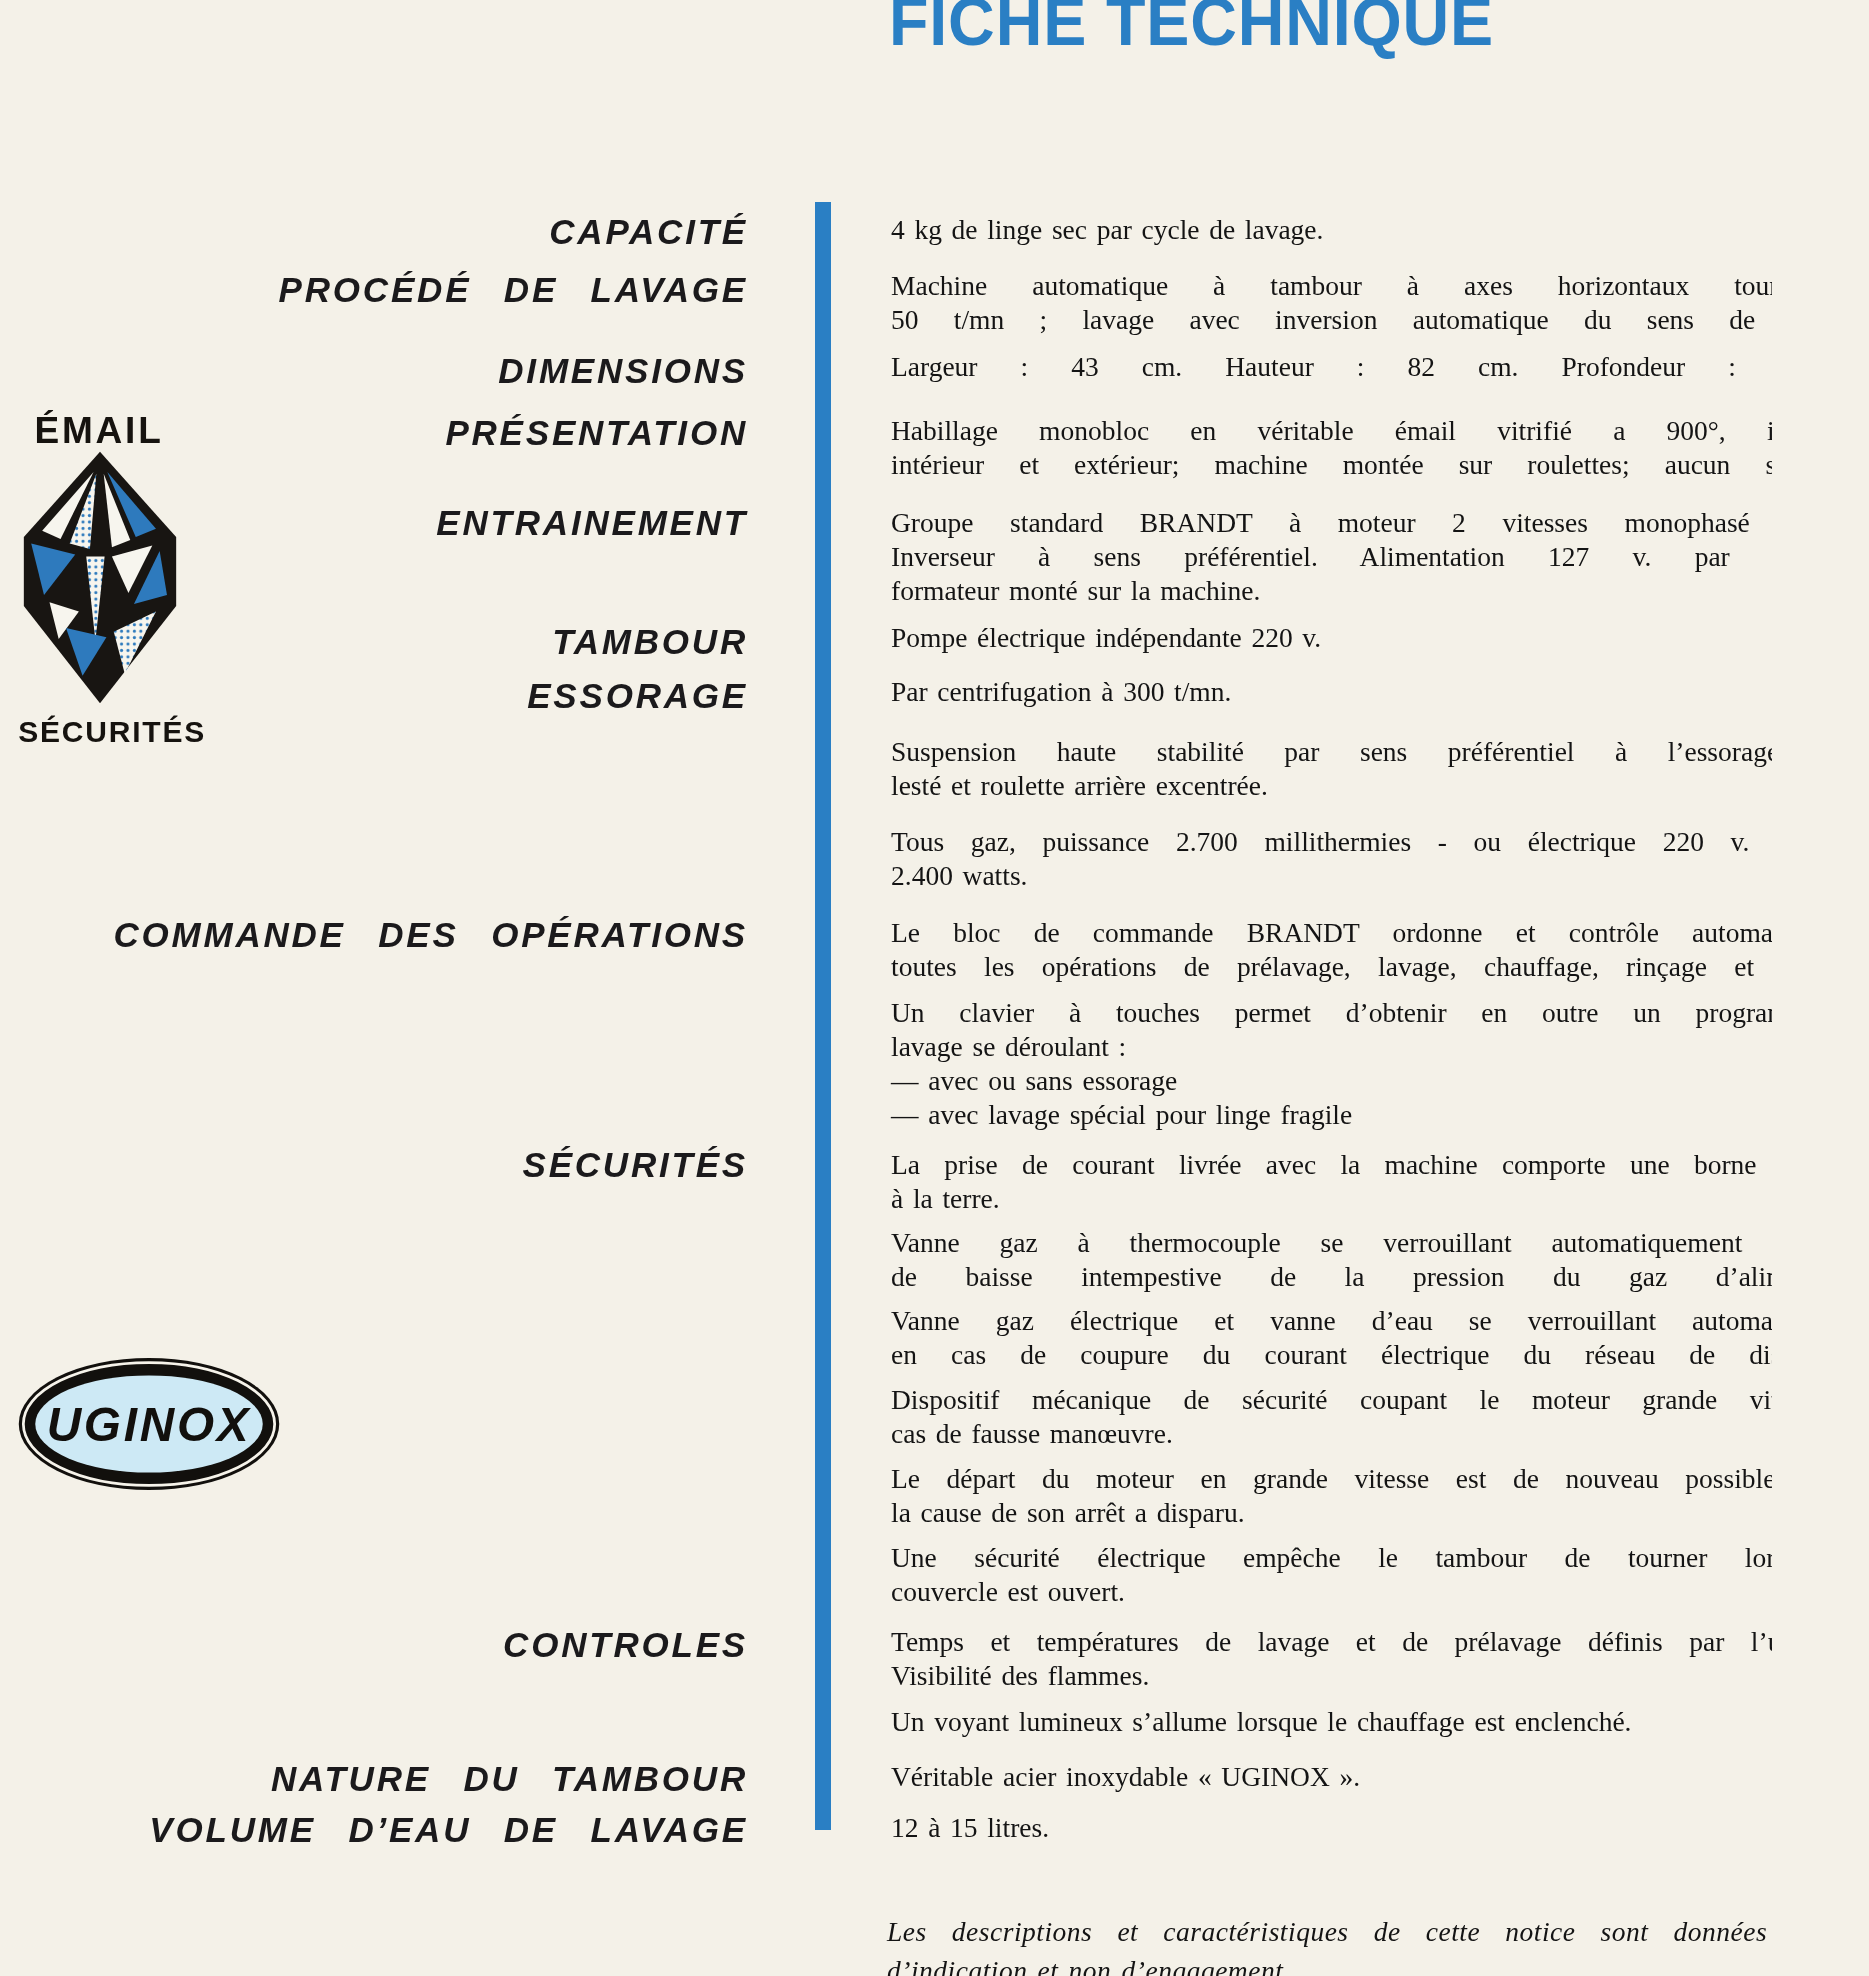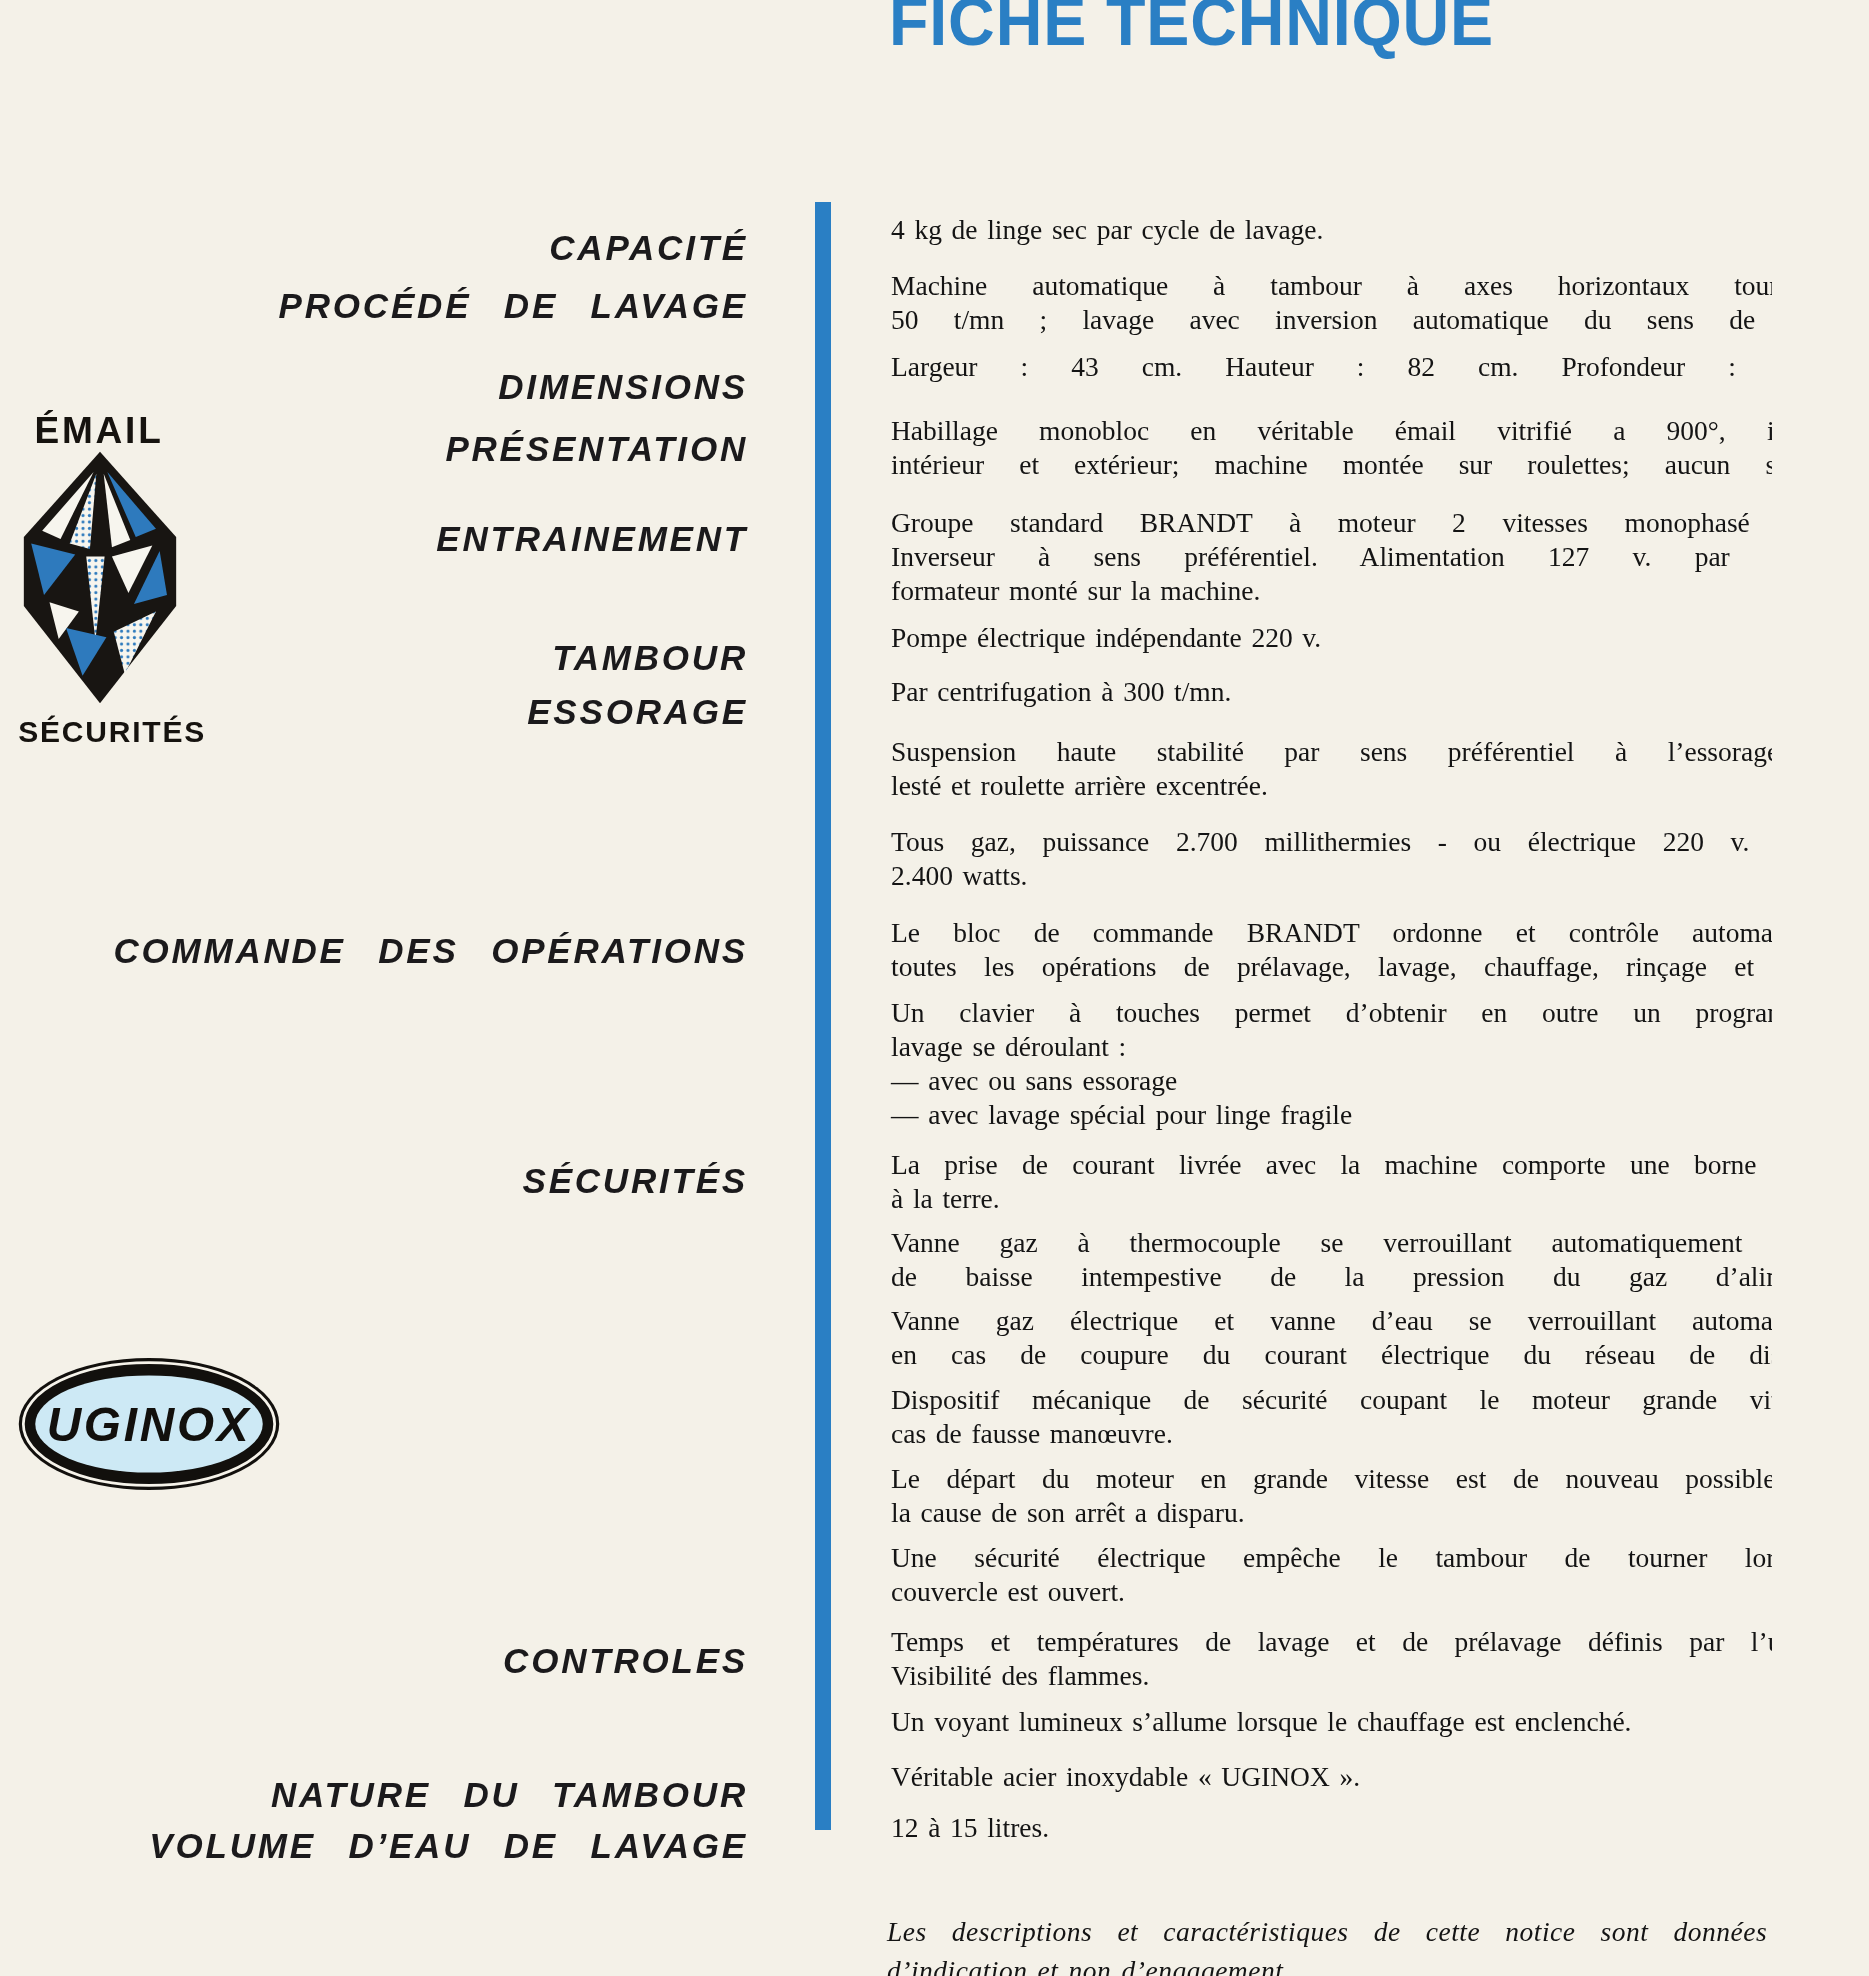--- a/index.html
+++ b/index.html
@@ -7,21 +7,21 @@
   .page{position:relative;width:1772px;height:1976px;background:#f4f1e8;overflow:hidden;
         font-family:"Liberation Serif",serif;color:#161513;}
   .title{position:absolute;left:889px;top:-14.7px;margin:0;
          font-family:"Liberation Sans",sans-serif;font-weight:bold;
          font-size:68px;line-height:73px;letter-spacing:0.9px;color:#2a7fc4;
          transform:scaleX(0.95);transform-origin:left top;white-space:nowrap;}
   .rule{position:absolute;left:815px;top:202px;width:15.6px;height:1628px;background:#2a7fc4;}
   .lbl{position:absolute;left:0;width:748px;text-align:right;
        font-family:"Liberation Sans",sans-serif;font-weight:bold;font-style:italic;
        font-size:35px;line-height:37px;letter-spacing:2.8px;word-spacing:20px;
-       color:#1b1a1c;white-space:nowrap;margin-top:16px;}
+       color:#1b1a1c;white-space:nowrap;}
   .para{position:absolute;left:891px;width:992px;}
   .line{font-size:27.5px;line-height:34px;color:#141414;word-spacing:2.8px;}
   .line.j{text-align:justify;text-align-last:justify;}
   .footer{position:absolute;left:887px;width:992px;font-style:italic;}
   .footer .line{font-size:27.5px;line-height:39px;letter-spacing:0.5px;}
   .email-logo{position:absolute;left:20px;top:412px;width:158px;text-align:center;
               font-family:"Liberation Sans",sans-serif;font-weight:bold;color:#16130f;}
   .email-top{font-size:37px;letter-spacing:2.8px;line-height:37px;text-align:center;}
   .gem{position:absolute;left:1.8px;top:36px;}
   .email-bottom{position:absolute;left:-1.8px;top:303px;width:162px;font-size:30px;letter-spacing:1.8px;}

